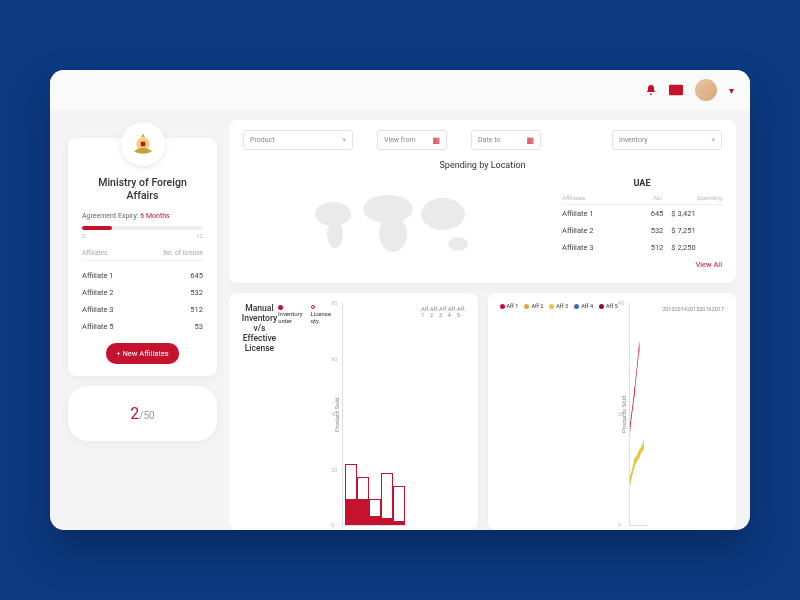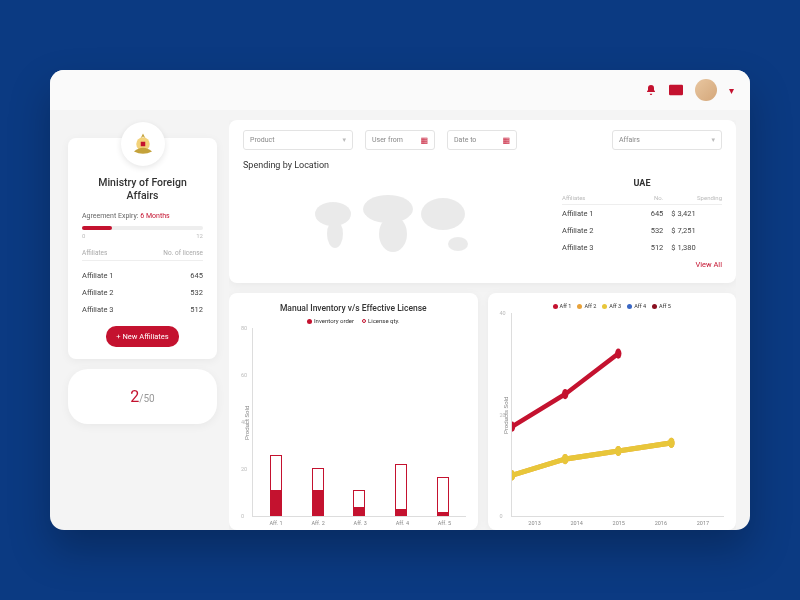--- a/index.html
+++ b/index.html
@@ -23,44 +23,44 @@
   .expiry-bar .fill { height: 100%; width: 25%; background: #c4122f; border-radius: 3px; }
   .expiry-scale { display: flex; justify-content: space-between; font-size: 6px; color: #bbb; margin-top: 2px; }
   .mini-head { display: flex; justify-content: space-between; font-size: 6.5px; color: #aaa; margin: 10px 0 6px; border-bottom: 1px solid #eee; padding-bottom: 3px;}
   .aff-row { display: flex; justify-content: space-between; font-size: 7.5px; color: #444; padding: 4px 0; }
   .btn-new { margin: 8px auto 0; display: block; background: #c4122f; color: #fff; border: none; font-size: 7.5px; padding: 6px 10px; border-radius: 10px; cursor: pointer; }
   .counter { padding: 18px; text-align: center; border-radius: 20px; }
   .counter .big { color: #c4122f; font-size: 16px; font-weight: 400; }
   .counter .small { color: #999; font-size: 10px; }
   .main { flex: 1; display: flex; flex-direction: column; gap: 10px; overflow: hidden;}
   .filters-card { padding: 10px 14px 14px; }
-  .filters { display: flex; gap: 12px; align-items: center; margin-bottom: 10px; }
+  .filters { display: flex; gap: 24px; align-items: center; margin-bottom: 10px; }
   .sel { flex: 0 0 auto; height: 20px; border: 1px solid #e3e3e3; border-radius: 3px; background: #fff; font-size: 7px; color: #888; display: flex; align-items: center; justify-content: space-between; padding: 0 6px; gap: 6px;}
   .sel.product { width: 110px; }
   .sel.date { width: 70px; }
   .sel.loc { width: 110px; }
   .sel .cal { color: #c4122f; font-size: 8px; }
   .sel .dd { color: #bbb; font-size: 7px; }
-  .spending-title { font-size: 9px; text-align: left; color: #333; margin-bottom: 8px;}
+  .spending-title { font-size: 9px; text-align: center; color: #333; margin-bottom: 8px;}
   .spending-body { display: flex; gap: 20px; }
   .map { flex: 1; min-height: 90px; display: flex; align-items: center; justify-content: center; }
   .map svg { opacity: 0.2; }
   .location-panel { width: 160px; }
   .location-panel h4 { font-size: 9px; text-align: center; color: #333; margin-bottom: 6px; }
   .loc-head { display: flex; font-size: 6px; color: #bbb; padding-bottom: 3px; border-bottom: 1px solid #eee;}
   .loc-head span:nth-child(1){ flex:1.2; }
   .loc-head span:nth-child(2){ flex:0.8; text-align:right; padding-right: 8px;}
   .loc-head span:nth-child(3){ flex:1; text-align:right;}
   .loc-row { display: flex; font-size: 7.5px; color: #444; padding: 4px 0; }
   .loc-row span:nth-child(1){ flex:1.2; }
   .loc-row span:nth-child(2){ flex:0.8; text-align:right; padding-right: 8px;}
   .loc-row span:nth-child(3){ flex:1; }
   .view-all { text-align: right; font-size: 7.5px; color: #c4122f; margin-top: 4px; cursor: pointer;}
   .charts-row { display: flex; gap: 10px; flex: 1; }
-  .chart-card { flex: 1; padding: 10px 12px 4px; display: flex; flex-direction: column; overflow: hidden;}
+  .chart-card { flex: 1; padding: 10px 12px 4px; display: flex; flex-direction: row; overflow: hidden;}
   .chart-card h4 { font-size: 8.5px; color: #333; text-align: center; font-weight: 500; margin-bottom: 4px;}
   .legend { display:flex; justify-content:center; gap:8px; font-size:6px; color:#333; margin-bottom: 4px;}
   .legend .dot { display:inline-block; width:5px; height:5px; border-radius:50%; margin-right:2px; vertical-align: middle;}
   .legend .dot.fill { background:#c4122f; }
   .legend .dot.outline { border:1px solid #c4122f; width:4px; height:4px; background: #fff;}
   .chart-body { flex:1; display:flex; }
   .ylabel { font-size:6px; color:#888; writing-mode: vertical-rl; transform: rotate(180deg); text-align:center; padding: 0 2px;}
   .plot { flex:1; position:relative; border-left:1px solid #ddd; border-bottom:1px solid #ddd; display:flex; align-items:flex-end; justify-content:space-around; padding: 0 2px;}
   .ytick { position:absolute; left:-12px; font-size:5.5px; color:#bbb; transform: translateY(50%);}
   .bar-group { display:flex; align-items:flex-end; gap:0; position:relative; }
@@ -129,45 +129,49 @@
               <span>645</span>
             </div>
             <div class="aff-row">
               <span>Affiliate 2</span>
               <span>532</span>
             </div>
             <div class="aff-row">
               <span>Affiliate 3</span>
               <span>512</span>
             </div>
+            <div class="aff-row">
+              <span>Affiliate 5</span>
+              <span>53</span>
+            </div>
           </div>
         <button class="btn-new">+ New Affiliates</button>
       </div>
       <div class="card counter">
         <span class="big">2</span><span class="small">/</span><span class="small">50</span>
       </div>
     </div>
 
     <div class="main">
       <div class="card filters-card">
         <div class="filters">
           <div class="sel product">
               <span>Product</span>
               <span class="dd">▾</span>
             </div>
           <div class="sel date">
-              <span>User from</span>
+              <span>View from</span>
               <span class="cal">▦</span>
             </div>
           <div class="sel date">
               <span>Date to</span>
               <span class="cal">▦</span>
             </div>
           <div class="sel loc" style="margin-left:auto">
-              <span>Affairs</span>
+              <span>Inventory</span>
               <span class="dd">▾</span>
             </div>
         </div>
         <div class="spending-title">Spending by Location</div>
         <div class="spending-body">
           <div class="map">
             <svg width="180" height="80" viewBox="0 0 180 80">
               <g fill="#999">
                 <ellipse cx="30" cy="30" rx="18" ry="12"></ellipse>
                   <ellipse cx="32" cy="50" rx="8" ry="14"></ellipse>
@@ -192,21 +196,21 @@
                   <span>$ 3,421</span>
                 </div>
                 <div class="loc-row">
                   <span>Affiliate 2</span>
                   <span>532</span>
                   <span>$ 7,251</span>
                 </div>
                 <div class="loc-row">
                   <span>Affiliate 3</span>
                   <span>512</span>
-                  <span>$ 1,380</span>
+                  <span>$ 2,250</span>
                 </div>
               </div>
             <div class="view-all">View All</div>
           </div>
         </div>
       </div>
 
       <div class="charts-row">
 
         <div class="card chart-card">

